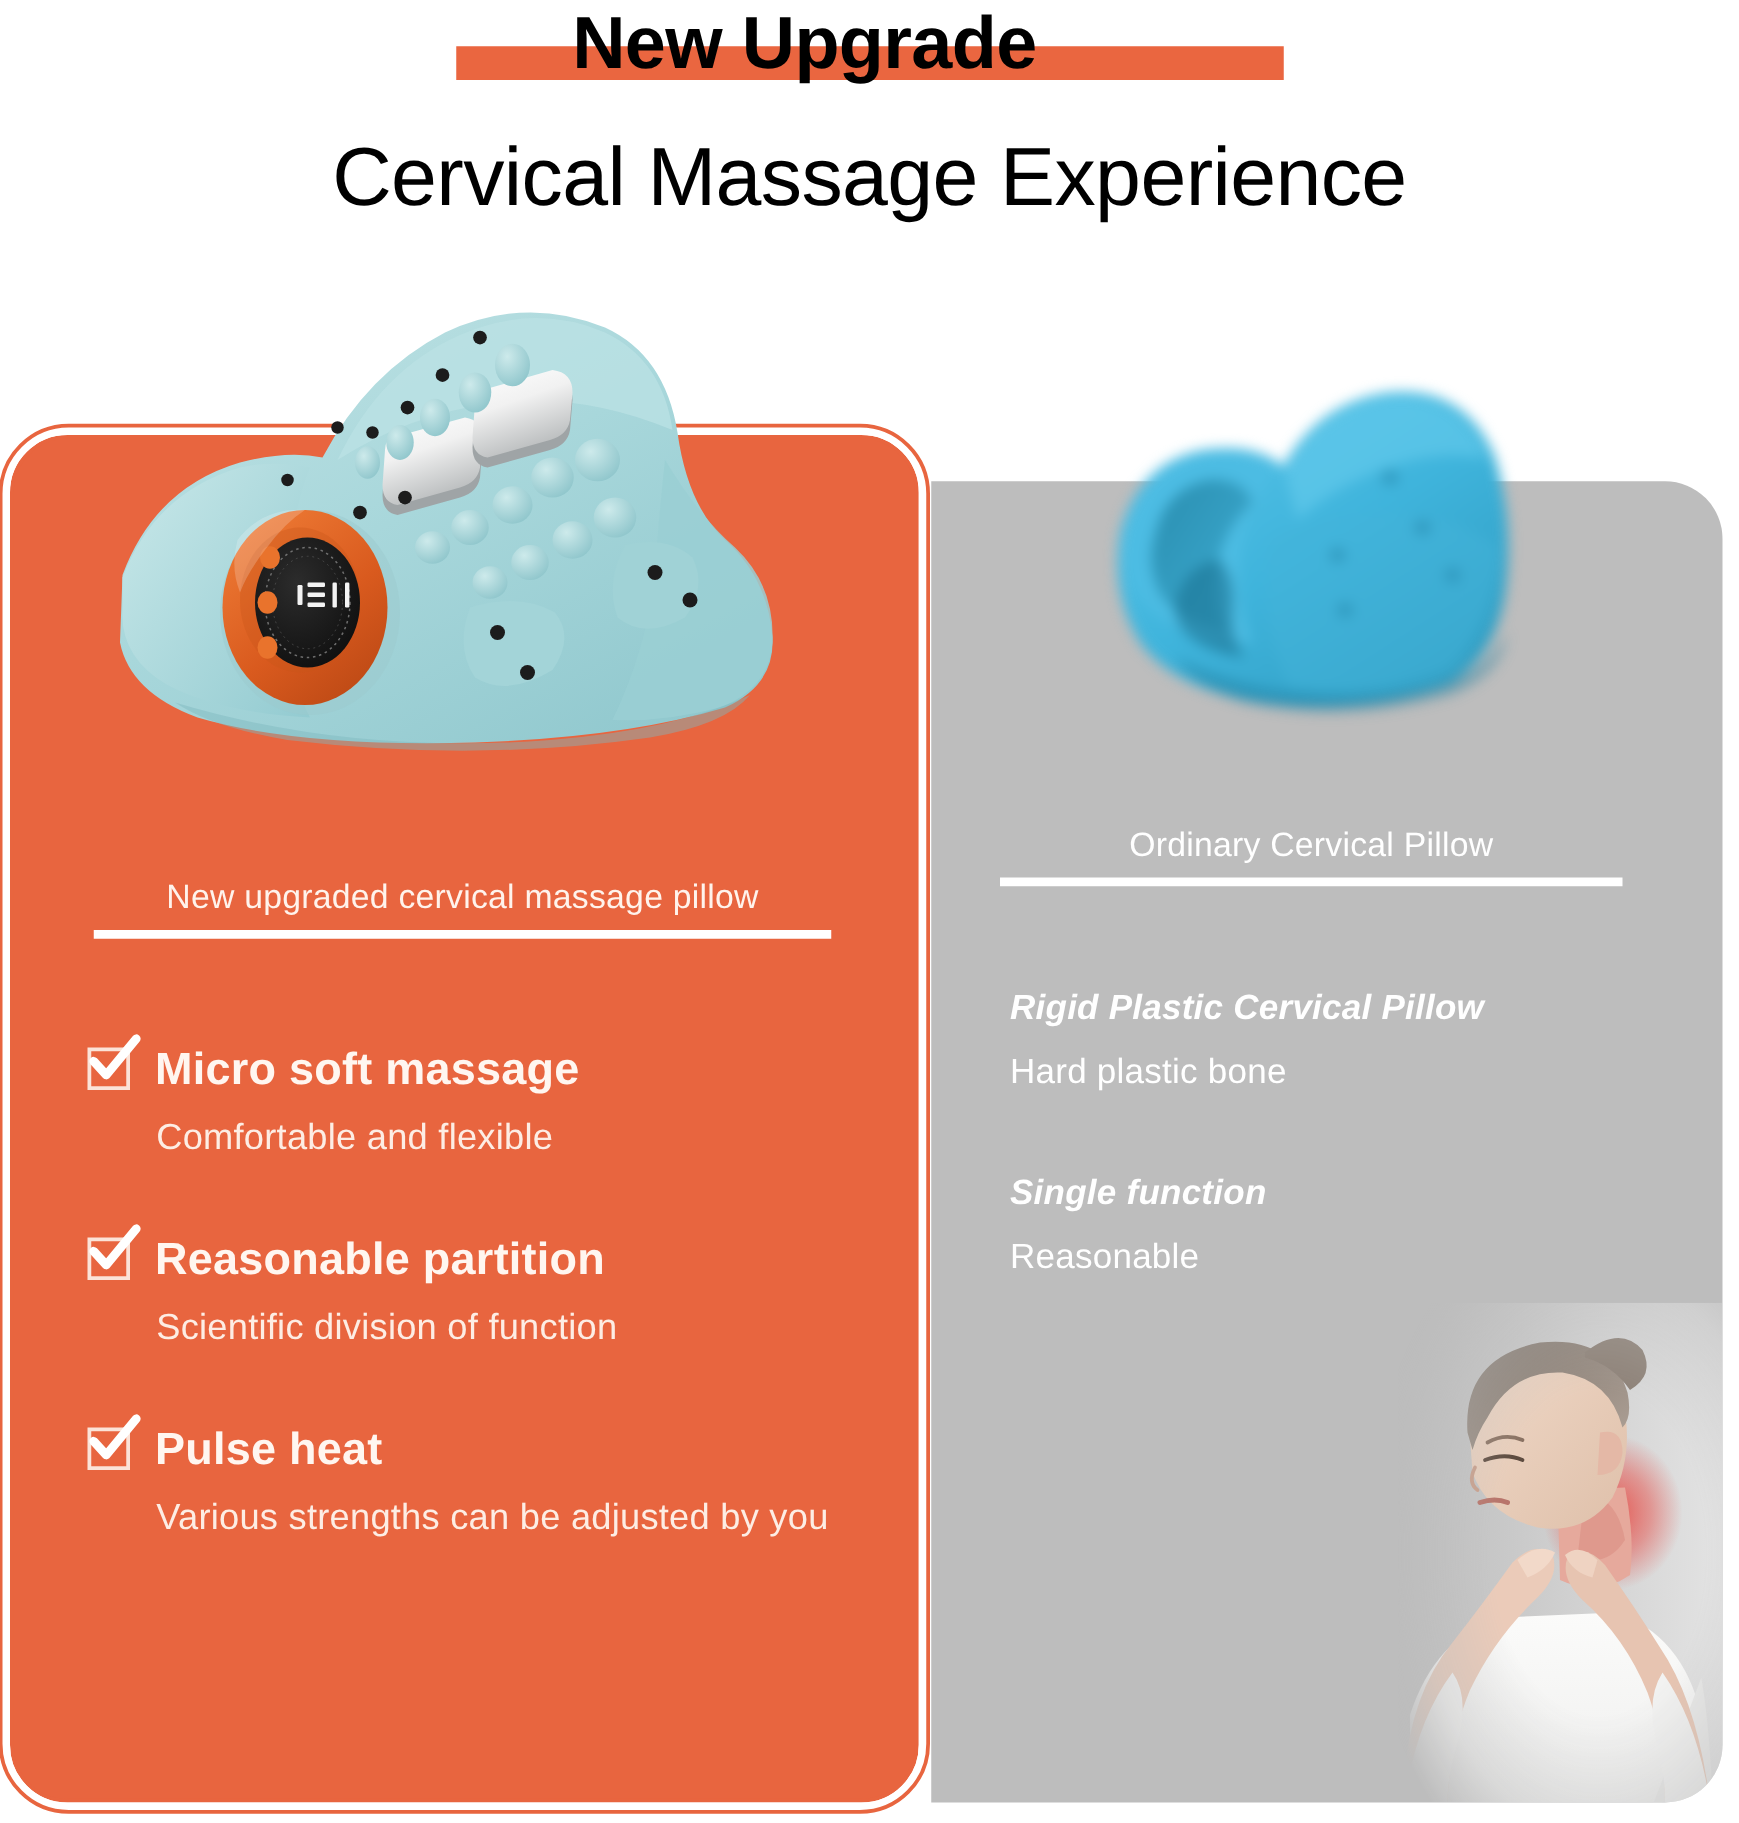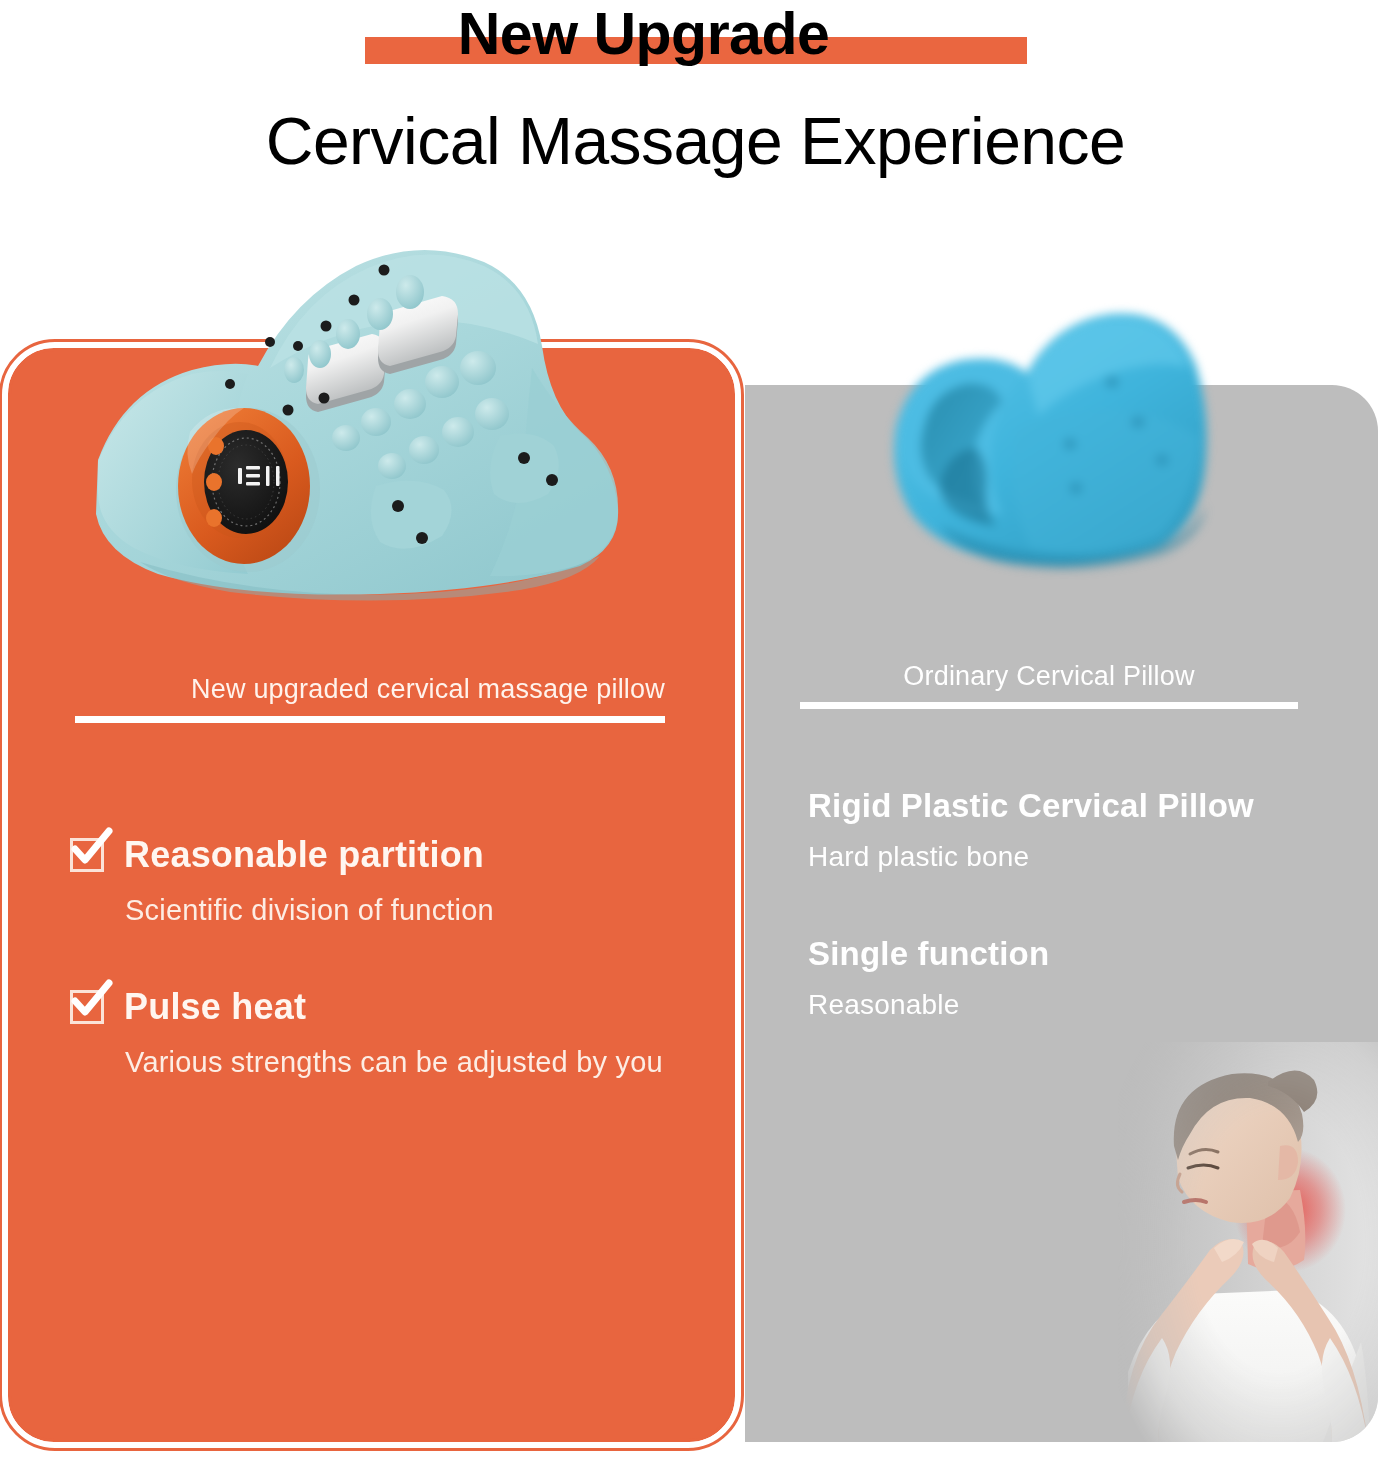--- a/index.html
+++ b/index.html
@@ -77,22 +77,22 @@
   
   .ord-pillow {
     position: absolute; left: 860px; top: 300px;
     width: 390px; height: 300px;
     z-index: 8;
     filter: blur(5px);
   }
 
   
   .cap-left {
-    position: absolute; left: 75px; top: 672px; width: 590px;
-    text-align: right;
+    position: absolute; left: 75px; top: 700px; width: 590px;
+    text-align: center;
   }
   .cap-left-text {
     font-size: 27px; color: #FFF3EC; line-height: 34px; letter-spacing: 0.2px;
   }
   .cap-left-rule {
     margin-top: 10px; width: 590px; height: 7px; background: #ffffff;
   }
 
   
   .cap-right {
@@ -124,22 +124,23 @@
   }
   .feat-left-sub {
     margin-top: 16px; margin-left: 55px;
     font-size: 29px; color: #FDEDE4; line-height: 36px; letter-spacing: 0.2px;
   }
 
   
   .feat-right-list { position: absolute; left: 808px; top: 786px; width: 520px; z-index: 6; }
   .feat-right { margin-bottom: 60px; }
   .feat-right-title {
-    font-size: 33px; font-weight: bold; color: #FFFFFF; line-height: 40px;
+    font-size: 28px; font-weight: bold; color: #FFFFFF; line-height: 40px;
     letter-spacing: 0.2px;
+    font-style: italic;
   }
   .feat-right-sub {
     margin-top: 14px;
     font-size: 28px; color: #FFFFFF; line-height: 34px; letter-spacing: 0.2px;
   }
 
   
   .woman {
     position: absolute; right: 0px; bottom: 0px;
     width: 260px; height: 400px;
@@ -411,20 +412,31 @@
   <div class="cap-left-rule"></div>
 </div>
 
 <div class="cap-right">
   <div class="cap-right-text">Ordinary Cervical Pillow</div>
   <div class="cap-right-rule"></div>
 </div>
 
 <div class="feat-left-list">
 
+  <div class="feat-left">
+    <div class="feat-left-head">
+      <div class="checkbox">
+        <svg viewBox="0 0 46 44">
+            <path d="M7 22 L17 33 L41 4" stroke="#FFFFFF" stroke-width="7" fill="none" stroke-linecap="round" stroke-linejoin="round"></path>
+          </svg>
+      </div>
+      <div class="feat-left-title">Micro soft massage</div>
+    </div>
+    <div class="feat-left-sub">Comfortable and flexible</div>
+  </div>
 
   <div class="feat-left">
     <div class="feat-left-head">
       <div class="checkbox">
         <svg viewBox="0 0 46 44">
             <path d="M7 22 L17 33 L41 4" stroke="#FFFFFF" stroke-width="7" fill="none" stroke-linecap="round" stroke-linejoin="round"></path>
           </svg>
       </div>
       <div class="feat-left-title">Reasonable partition</div>
     </div>

